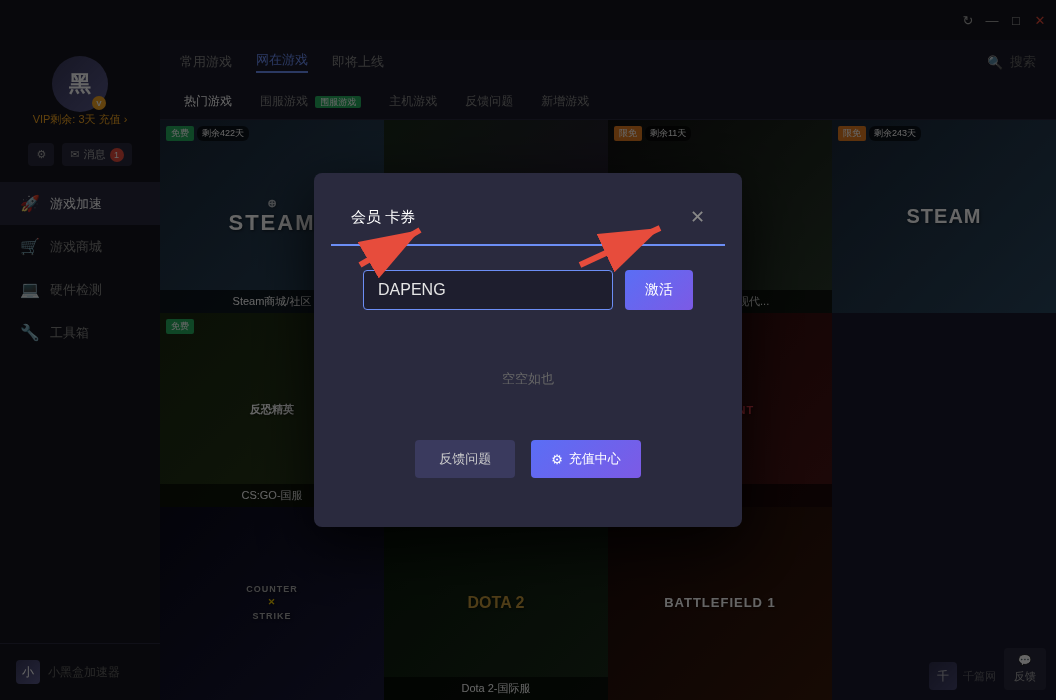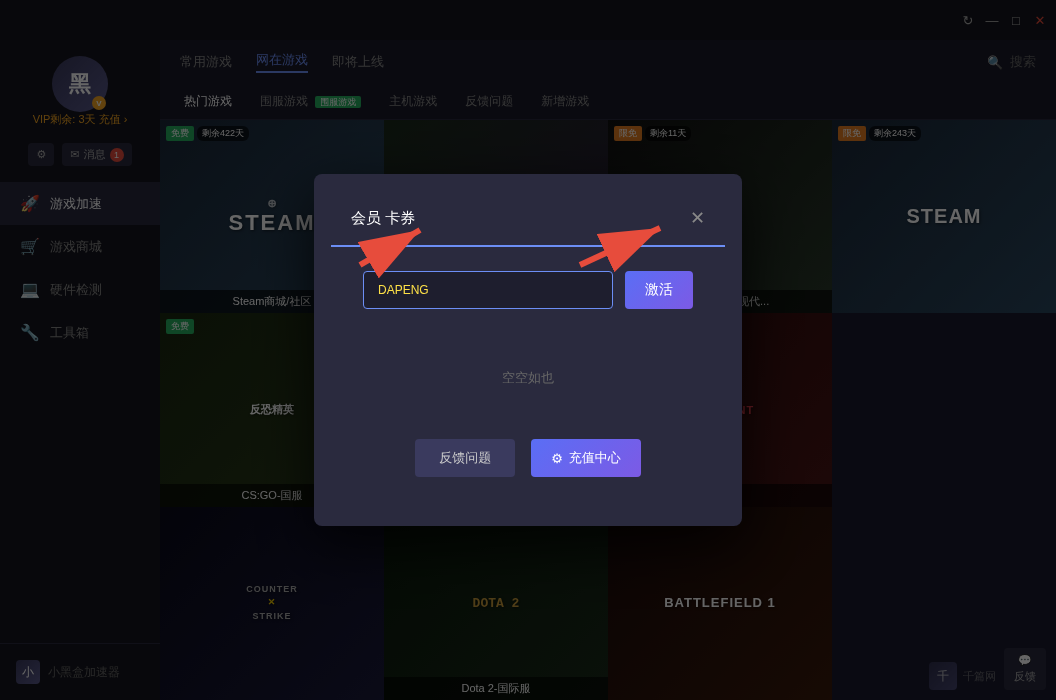--- a/index.html
+++ b/index.html
@@ -343,22 +343,22 @@
     .modal-input-row {
       display: flex;
       gap: 12px;
       margin-bottom: 40px;
     }
     .modal-input {
       flex: 1;
       background: #1e1e2e;
       border: 1px solid #6c8ef5;
       border-radius: 4px;
-      color: #fde047;
-      font-size: 12px;
+      color: #e5e5e5;
+      font-size: 16px;
       padding: 10px 14px;
       outline: none;
       font-family: inherit;
     }
     .modal-input::placeholder {
       color: #555;
     }
     .modal-activate-btn {
       background: linear-gradient(135deg, #5a6ef5, #7c5ae5);
       color: #fff;
@@ -610,21 +610,21 @@
 
         <div class="game-card" style="background:linear-gradient(135deg,#0a0a1a,#1a1a3a); min-height:130px;">
           <div class="game-card-bg" style="font-size:10px; font-weight:900; color:#e8c200; letter-spacing:1px; text-align:center; padding:10px; flex-direction:column; gap:2px; line-height:1.3;">
             <span style="font-size:9px; color:#aaa;">COUNTER</span>
             <span style="font-size:9px;">✕</span>
             <span style="font-size:9px; color:#aaa;">STRIKE</span>
           </div>
         </div>
 
         <div class="game-card" style="background:linear-gradient(135deg,#0a1a0a,#1a2a1a); min-height:130px;">
-          <div class="game-card-bg" style="color:#c89b3c; font-size:13px; font-weight:900; text-align:center; padding:10px;font-family:Liberation Mono, monospace;">DOTA 2</div>
+          <div class="game-card-bg" style="color:#c89b3c; font-size:16px; font-weight:900; text-align:center; padding:10px;">DOTA 2</div>
           <div class="game-card-label">Dota 2-国际服</div>
         </div>
 
         <div class="game-card" style="background:linear-gradient(135deg,#1a0a0a,#3a1a0a); min-height:130px;">
           <div class="game-card-bg" style="color:#fff; font-size:13px; font-weight:900; text-align:center; padding:10px; line-height:1.3; letter-spacing:1px;">BATTLEFIELD 1</div>
         </div>
 
         <div class="game-card" style="background:#1a1a2e; min-height:130px;"></div>
 
       </div>

